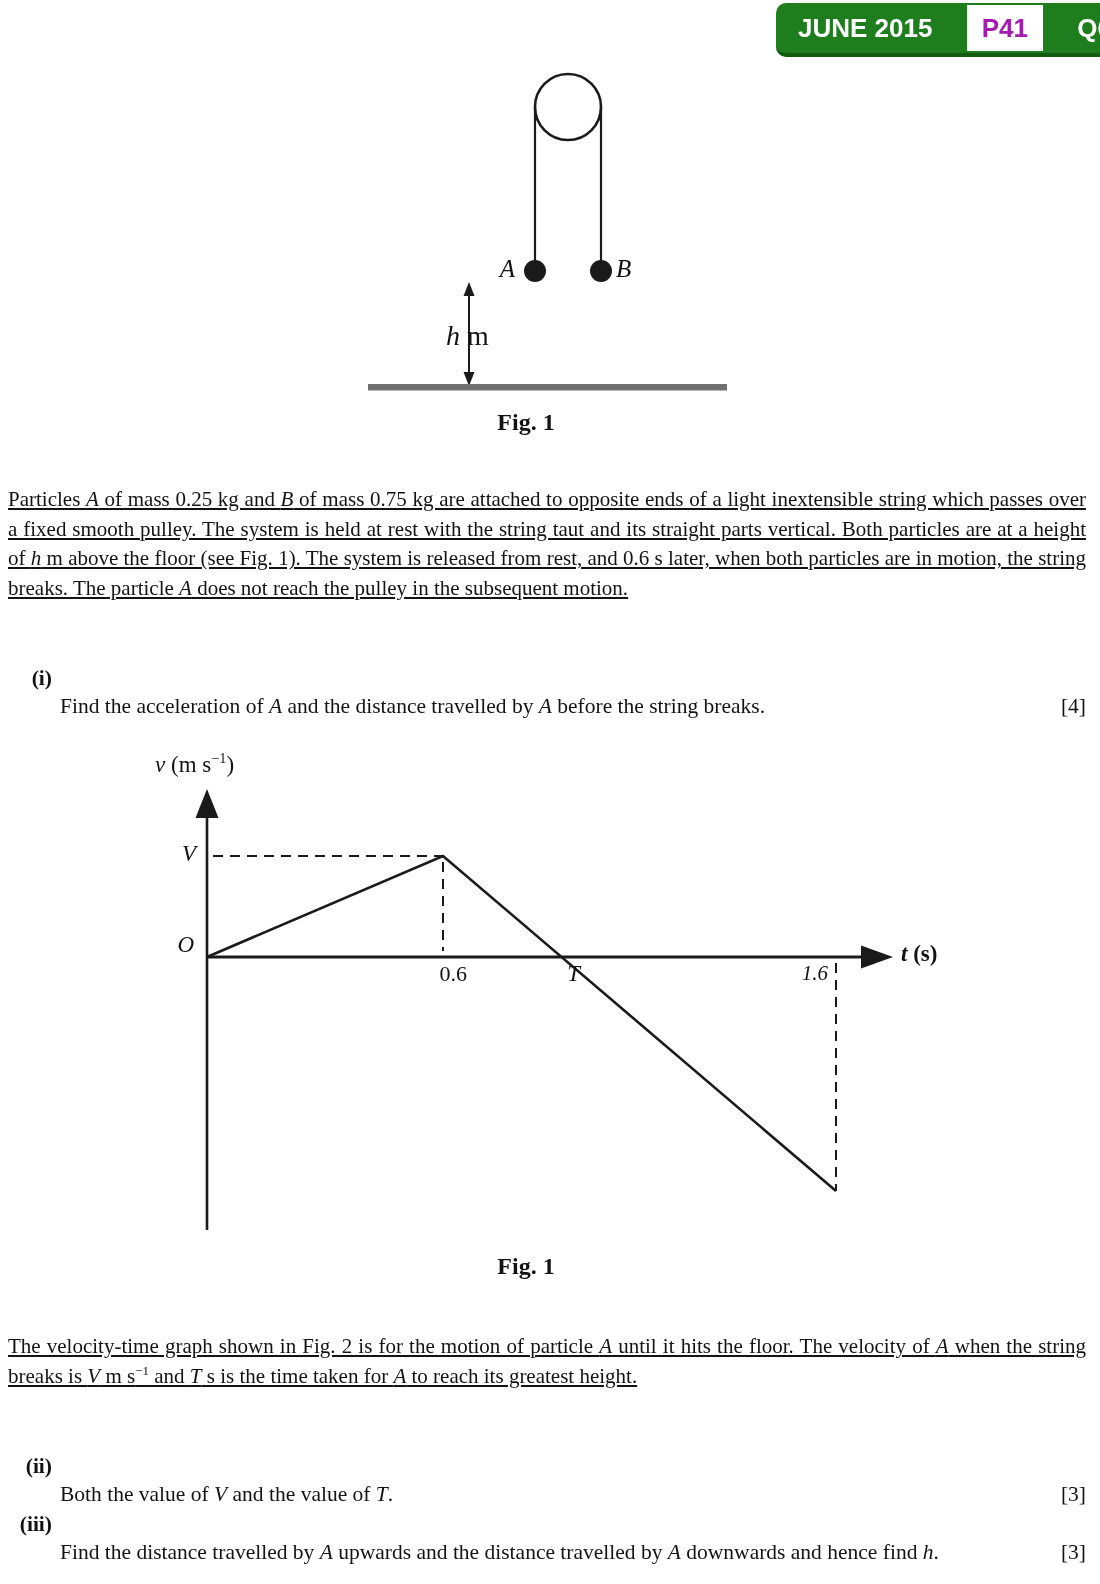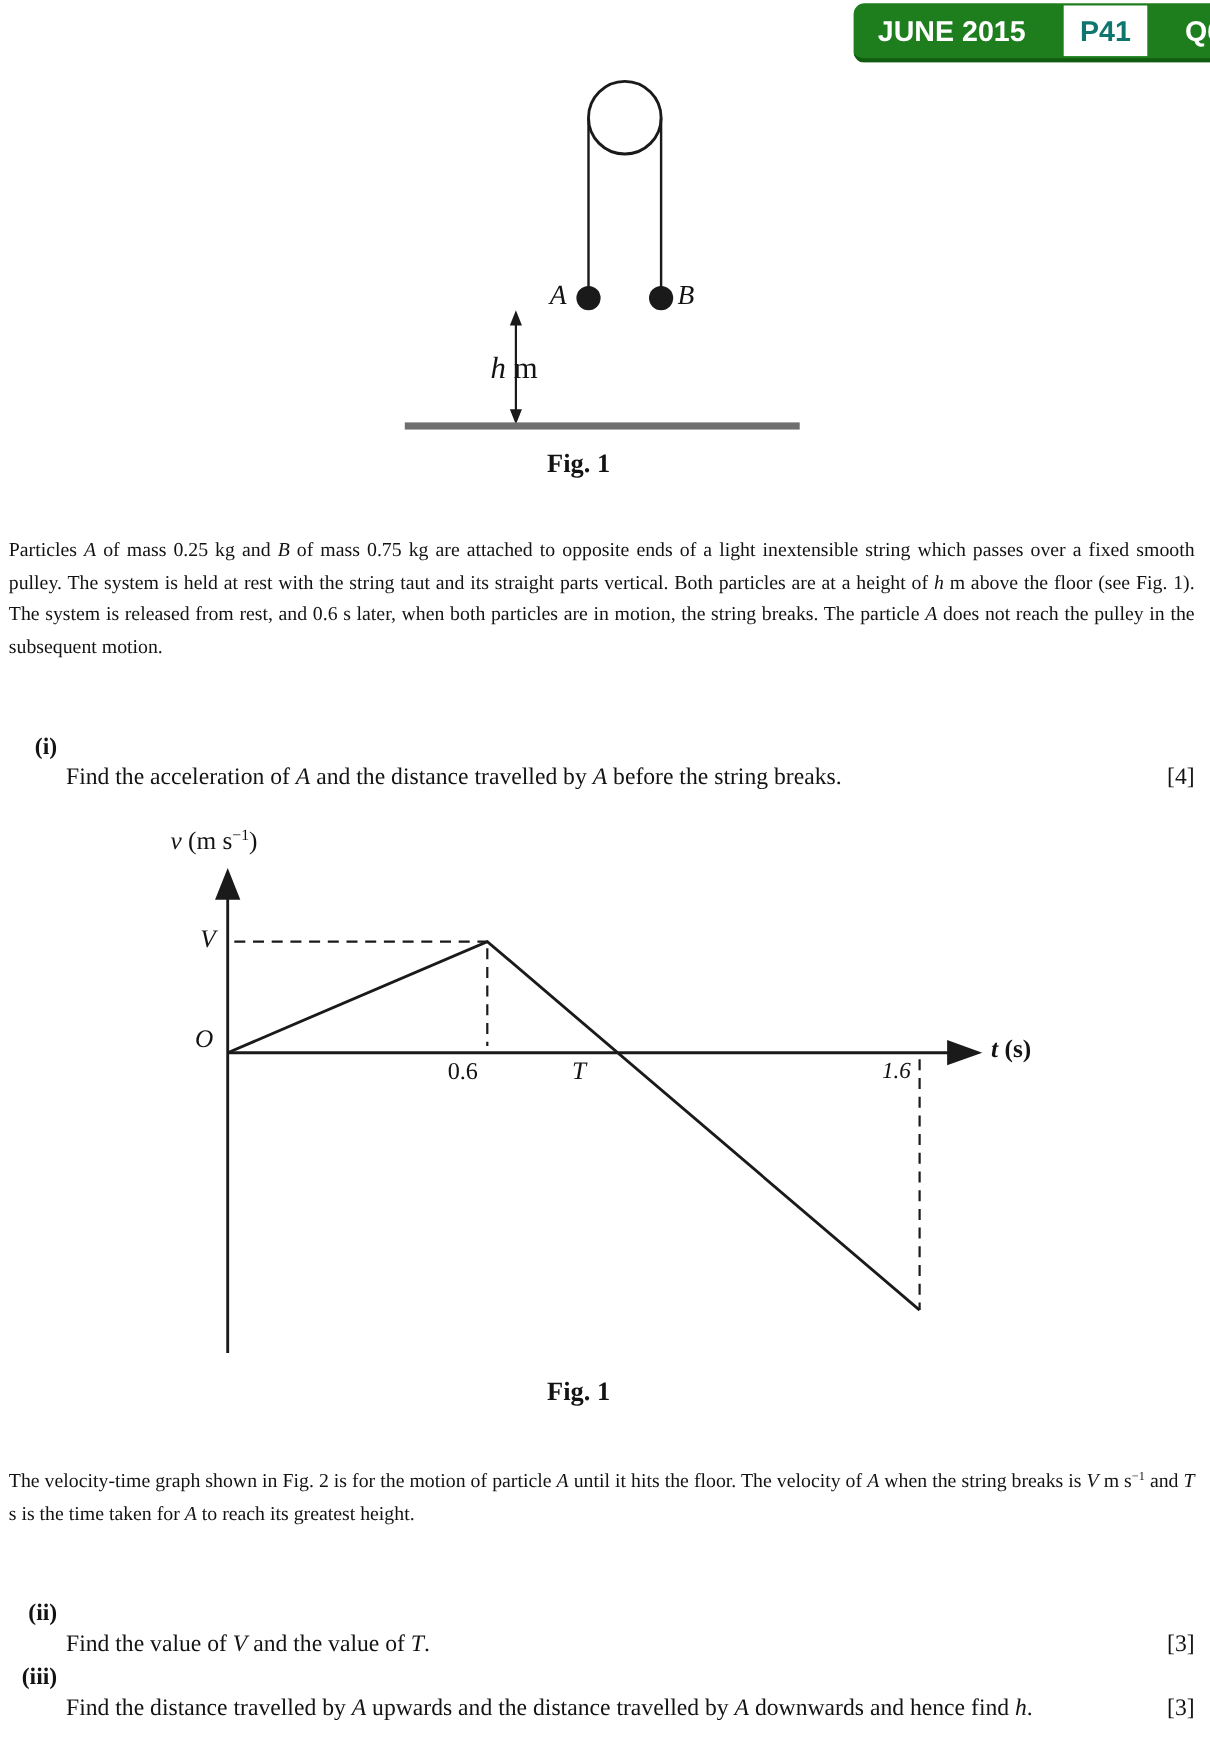--- a/index.html
+++ b/index.html
@@ -5,37 +5,37 @@
   html,body{margin:0;padding:0;background:#ffffff;}
   .page{position:relative;width:1100px;height:1584px;background:#ffffff;overflow:hidden;
         font-family:"Liberation Serif", serif;color:#131313;}
   svg{position:absolute;left:0;top:0;}
   
   .badge{position:absolute;left:776px;top:3px;width:314px;height:50px;box-sizing:content-box;
          border-radius:10px;display:flex;align-items:center;justify-content:space-between;
          padding:0 24px 0 22px;font-family:"Liberation Sans", sans-serif;font-weight:700;
          font-size:26px;color:#ffffff;border-bottom:4px solid;}
   .badge-paper{align-self:stretch;margin:2px 0;padding:0 15px;display:flex;align-items:center;
-         background:#ffffff;color:#0f766e;}
+         background:#ffffff;color:#a21caf;}
   
-  .para{position:absolute;left:8px;width:1078px;font-size:18px;line-height:29.6px;
-        text-align:justify;}
+  .para{position:absolute;left:8px;width:1078px;font-size:21px;line-height:29.6px;
+        text-align:justify;text-decoration:underline;}
   .part{position:absolute;left:8px;width:1078px;font-size:21.5px;line-height:29.6px;
         padding-left:52px;box-sizing:border-box;}
   .part-marker{position:absolute;left:0;top:0;width:44px;text-align:right;font-weight:700;}
   .part-text{text-align:justify;margin-top:28px;}
   .part-marks{position:absolute;right:0;bottom:0;}
   sup{font-size:0.62em;line-height:0;}
   
   .fig-caption{position:absolute;left:0;width:1052px;text-align:center;font-weight:700;
         font-size:24px;}
   .flabel{position:absolute;font-size:24px;white-space:nowrap;}
   .it{font-style:italic;}
   .rt{text-align:right;}
-  .ct{text-align:left;}
+  .ct{text-align:right;}
 </style>
 </head>
 <body>
 
 <div class="page">
 
   <svg width="1100" height="1584" viewBox="0 0 1100 1584">
 
     <g>
       <circle cx="568" cy="107" r="33" fill="none" stroke="#1a1a1a" stroke-width="2.6"></circle>
@@ -91,21 +91,21 @@
   <div class="flabel ct" style="left:407px;top:961px;width:60px;font-size:22px;">0.6</div>
   <div class="flabel it ct" style="left:520px;top:961px;width:60px;font-size:23px;">T</div>
   <div class="flabel rt" style="left:770px;top:961px;width:58px;font-size:21px;font-style:italic;">1.6</div>
   <div class="flabel" style="left:901px;top:941px;font-size:23px;font-weight:bold;"><i>t</i><span> (s)</span></div>
   <div class="fig-caption" style="top:1253px;">Fig. 1</div>
 
   <div class="para" style="top:1332px;"><span>The velocity-time graph shown in Fig. 2 is for the motion of particle </span><i>A</i><span> until it hits the floor.  The velocity of </span><i>A</i><span> when the string breaks is </span><i>V</i><span> m s</span><sup>−1</sup><span> and </span><i>T</i><span> s is the time taken for </span><i>A</i><span> to reach its greatest height.</span></div>
 
   <div class="part" style="top:1452px;">
     <span class="part-marker">(ii)</span>
-    <div class="part-text"><span>Find the value of </span><i>V</i><span> and the value of </span><i>T</i><span>.</span></div>
+    <div class="part-text"><span>Both the value of </span><i>V</i><span> and the value of </span><i>T</i><span>.</span></div>
     <span class="part-marks">[3]</span>
   </div>
 
   <div class="part" style="top:1510px;">
     <span class="part-marker">(iii)</span>
     <div class="part-text"><span>Find the distance travelled by </span><i>A</i><span> upwards and the distance travelled by </span><i>A</i><span> downwards and hence find </span><i>h</i><span>.</span></div>
     <span class="part-marks">[3]</span>
   </div>
 
 </div>

